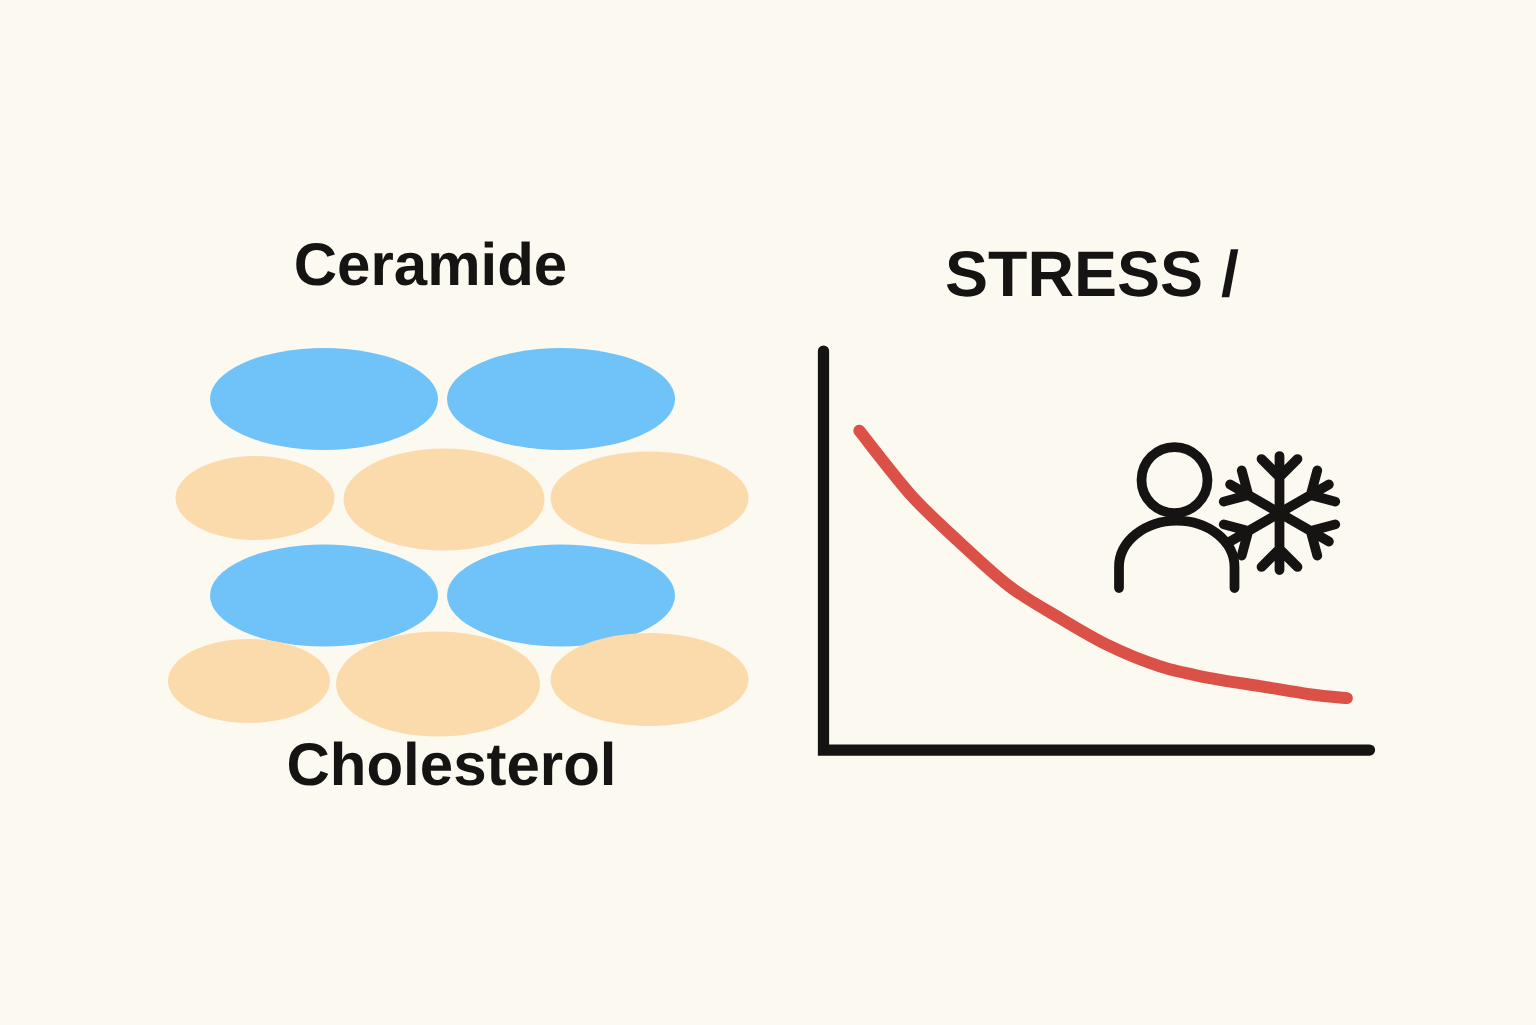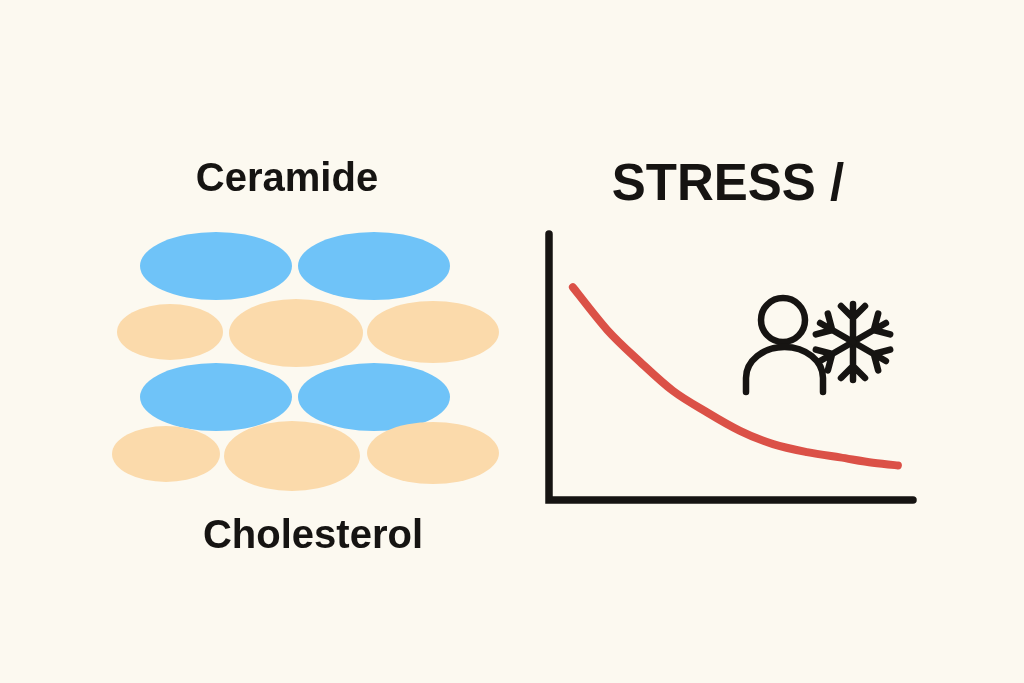--- a/index.html
+++ b/index.html
@@ -20,29 +20,29 @@
   .label {
     position: absolute;
     transform: translateX(-50%);
     font-weight: bold;
     font-size: 40px;
     line-height: 1;
     color: var(--ink, #161412);
     white-space: nowrap;
   }
   .ceramide-label   { left: 287px; top: 157px; }
-  .cholesterol-label{ left: 301px; top: 514px; margin-left: 12px; }
+  .cholesterol-label{ left: 301px; top: 490px; }
   .stress-title {
     position: absolute;
     left: 728px;
     top: 159px;
     transform: translateX(-50%);
     text-align: center;
     font-weight: bold;
-    font-size: 51px;
+    font-size: 43px;
     line-height: 48px;
     color: var(--ink, #161412);
     white-space: nowrap;
   }
   .lattice { position: absolute; left: 0; top: 0; width: 1024px; height: 683px; }
   .ellipse {
     position: absolute;
     border-radius: 50%;
   }
   .chart-svg {

